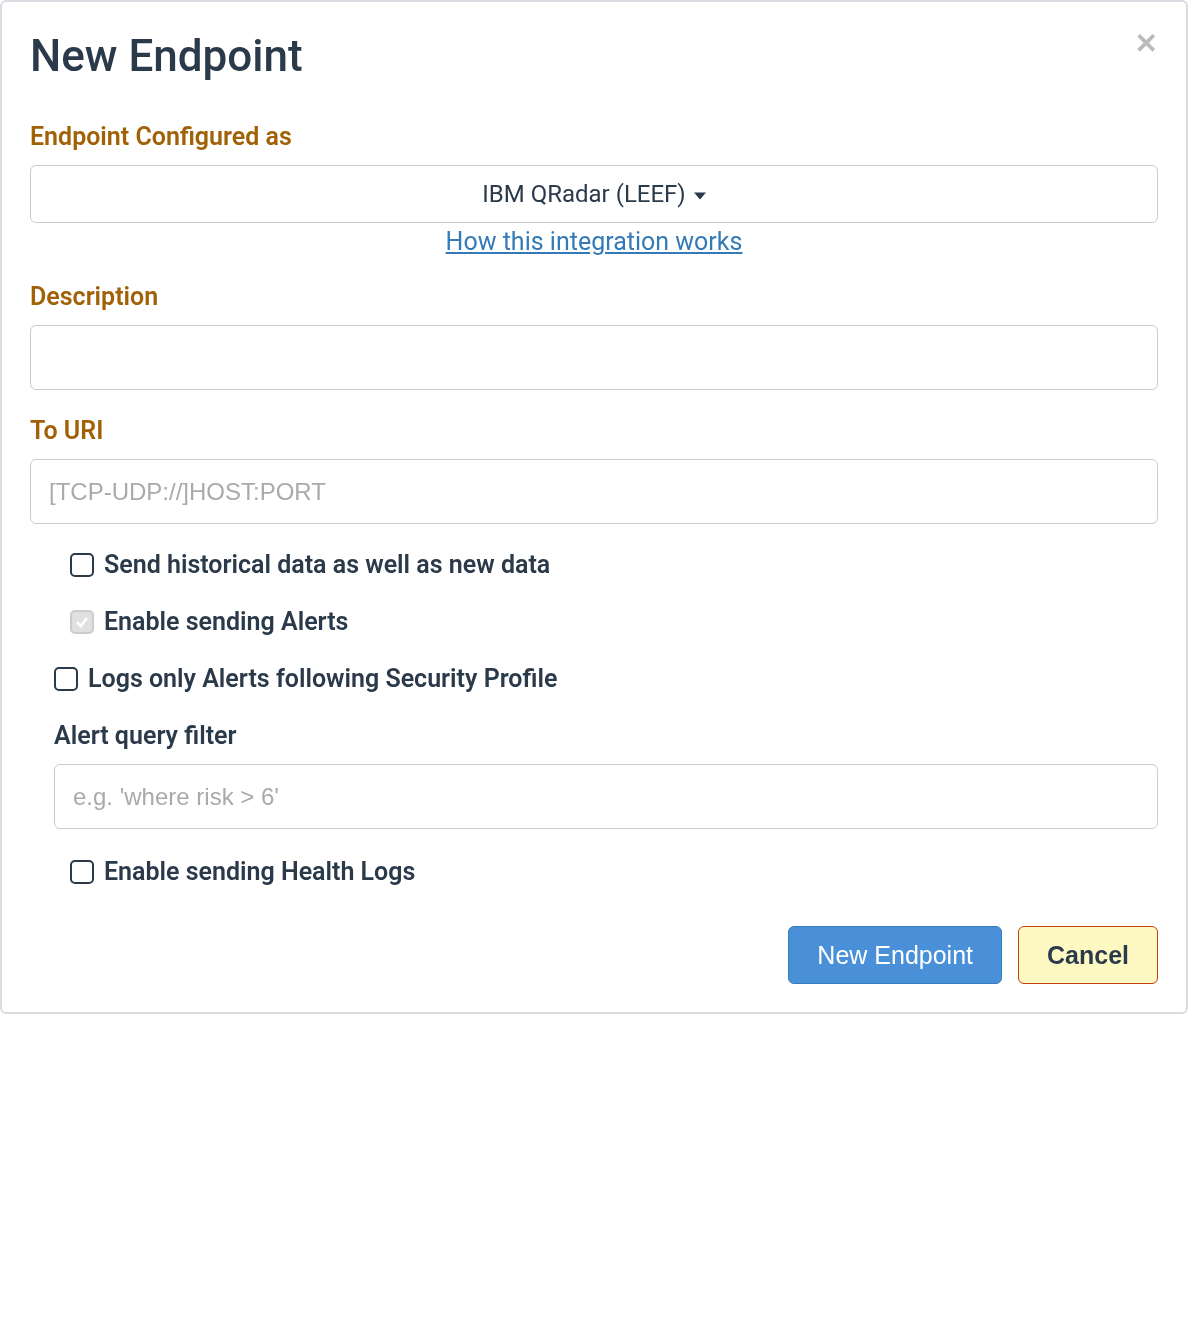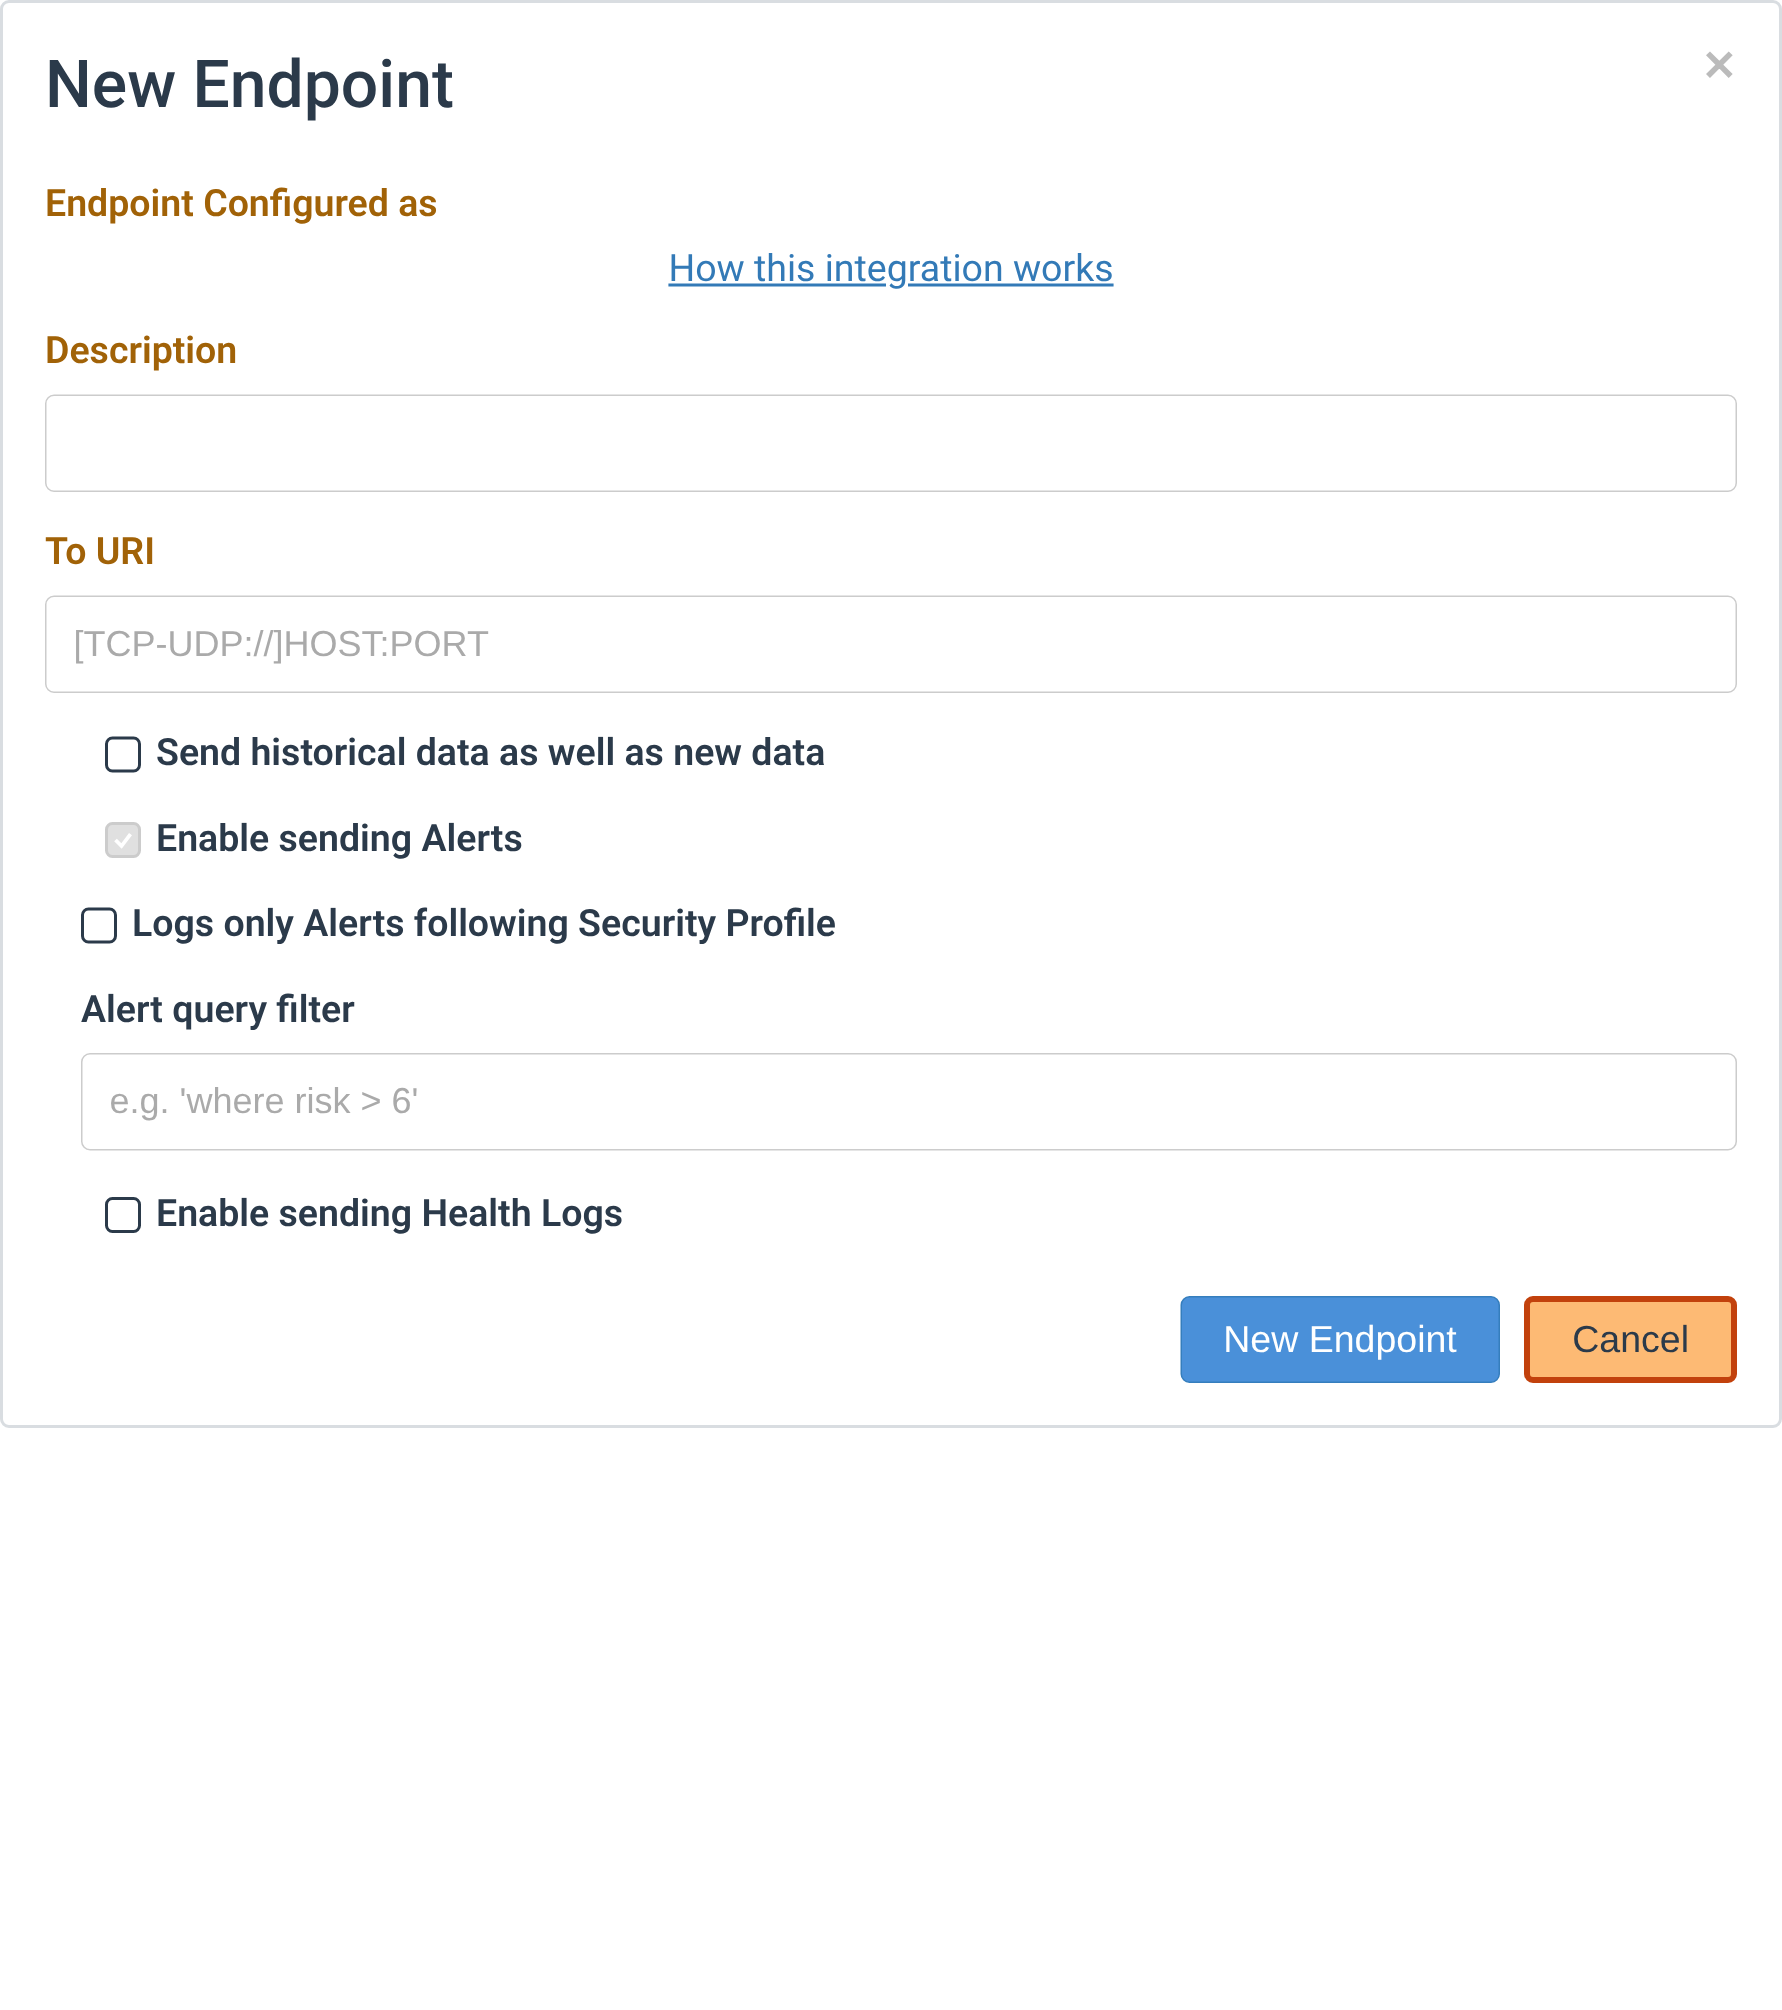--- a/index.html
+++ b/index.html
@@ -131,37 +131,46 @@
     display: inline-flex;
     align-items: center;
     justify-content: center;
   }
   .btn-primary {
     background: #4a90d9;
     color: #fff;
     border: 1px solid #357ebd;
   }
   .btn-default {
-    background: #fdba74;
-    color: #2b3a4a;
-    border: 4px solid #c2410c;
+    background: #fef9c3;
+    color: #2b3a4a;
+    border: 1px solid #c2410c;
+    font-weight: bold;
   }
 </style>
 </head>
 <body>
 
 <div class="modal">
 
   <div class="modal-header">
     <h1 class="modal-title">New Endpoint</h1>
     <span class="close-icon">✕</span>
   </div>
 
   <div class="form-group">
     <label class="form-label">Endpoint Configured as</label>
+    <div class="select-btn">
+      <span>IBM QRadar (LEEF)</span>
+      <span class="caret-down-icon">
+        <svg viewBox="0 0 10 6">
+            <polygon points="0,0 10,0 5,6" fill="#2b3a4a"></polygon>
+          </svg>
+      </span>
+    </div>
     <div class="link-row">
       <a class="link">How this integration works</a>
     </div>
   </div>
 
   <div class="form-group">
     <label class="form-label">Description</label>
     <input type="text" class="text-input" style="">
   </div>
 

